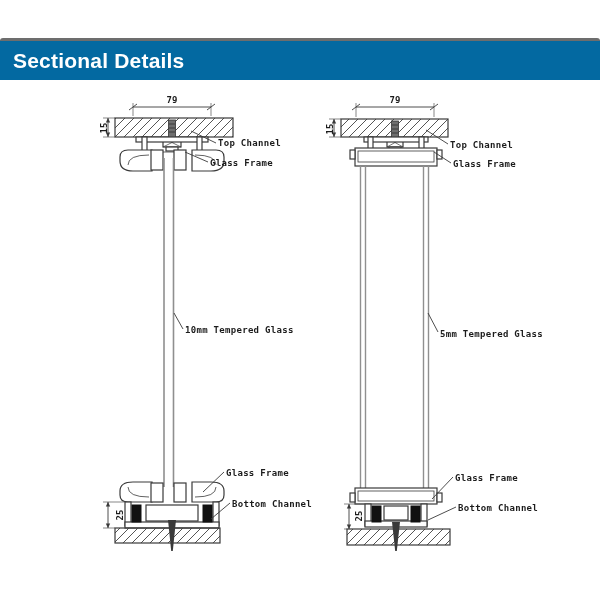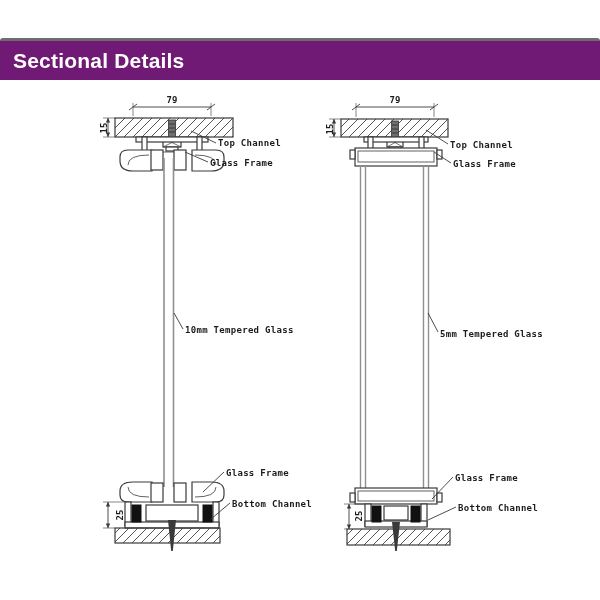--- a/index.html
+++ b/index.html
@@ -1,19 +1,19 @@
 <!DOCTYPE html>
 <html><head>
 <meta charset="utf-8">
 <style>
   html,body{margin:0;padding:0;background:#ffffff;}
   .stage{position:relative;width:600px;height:600px;background:#ffffff;overflow:hidden;
          font-family:"Liberation Sans", sans-serif;}
   .header-bar{position:absolute;left:0;top:38px;width:600px;height:39px;
-              background:#701a75;border-top:3px solid #6d6d6d;
+              background:#0369a1;border-top:3px solid #6d6d6d;
               border-radius:3px 3px 0 0;box-sizing:content-box;}
   .header-title{color:#ffffff;font-size:21px;font-weight:600;line-height:39px;
                 padding-left:13px;letter-spacing:.2px;}
   svg{position:absolute;left:0;top:0;}
   .ln{stroke:#3a3a3a;stroke-width:1.2;fill:#ffffff;}
   .ln-thin{stroke:#3a3a3a;stroke-width:0.8;fill:none;}
   .ext{stroke:#555555;stroke-width:0.7;}
   .dimline{stroke:#3a3a3a;stroke-width:0.9;}
   .leader{stroke:#3a3a3a;stroke-width:0.9;fill:none;}
   .glass{stroke:#8f8f8f;stroke-width:1.6;}

